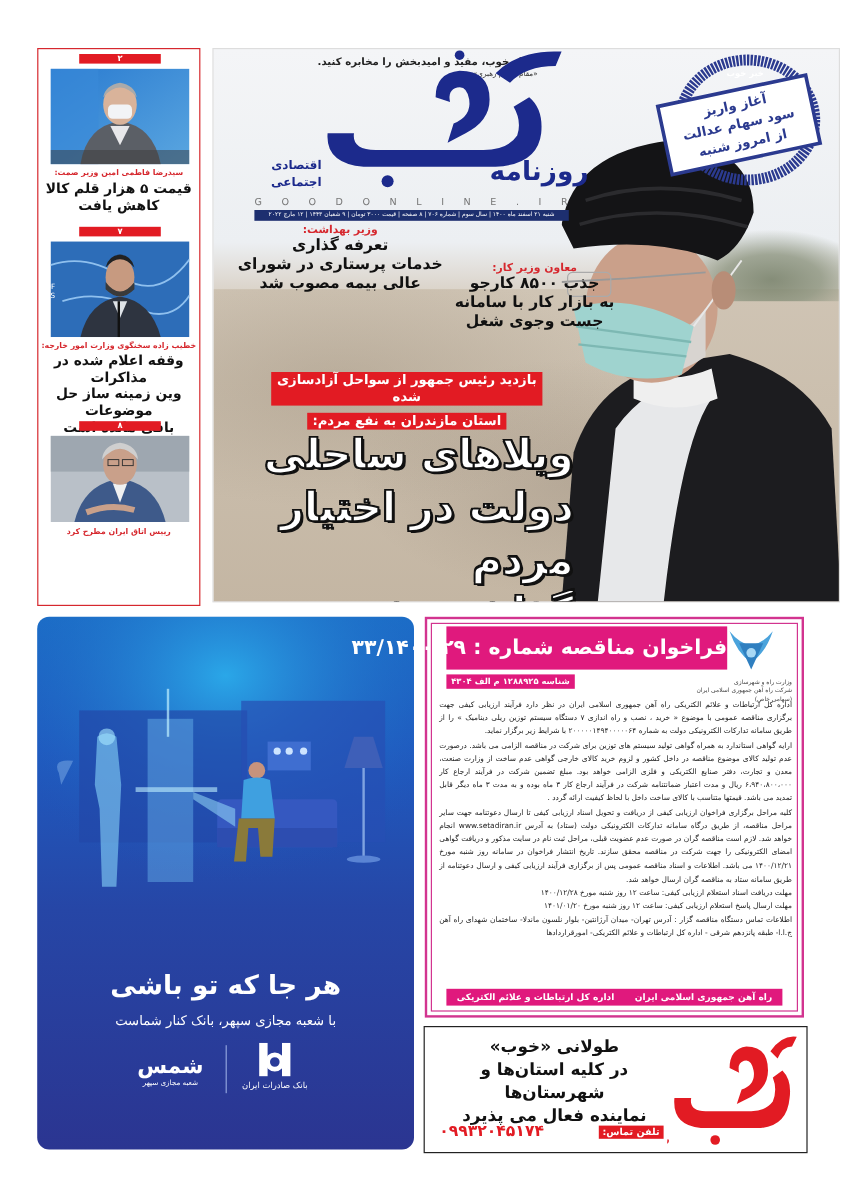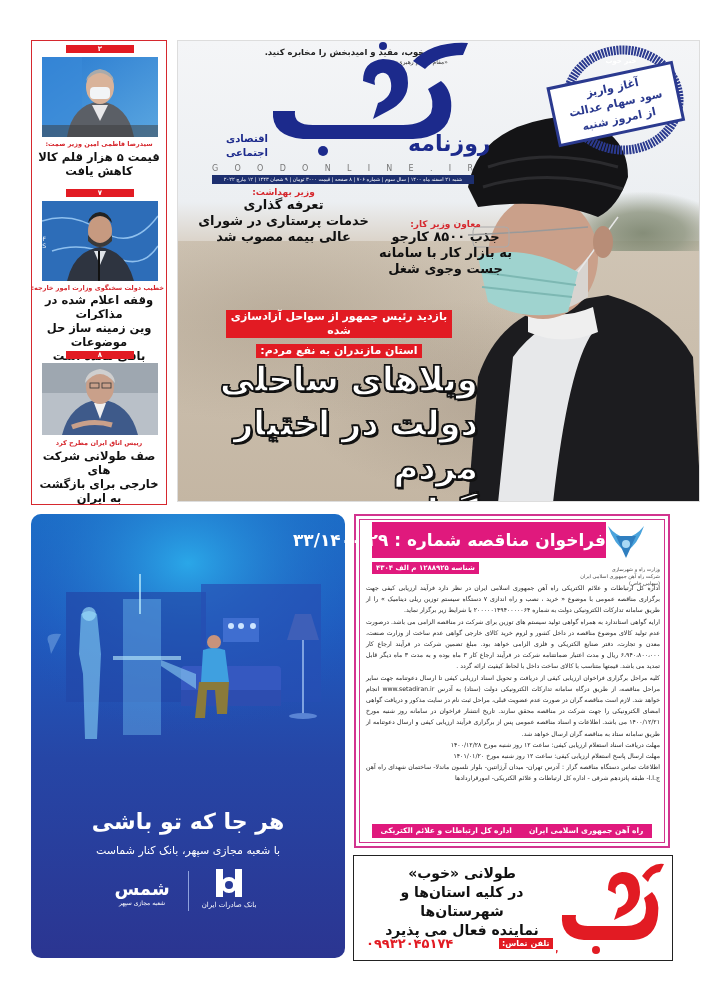--- a/index.html
+++ b/index.html
@@ -203,21 +203,21 @@
         <text x="4" y="40" fill="#fff" font-size="6" font-family="DejaVu Sans, sans-serif">ISTRY OF</text>
         <text x="4" y="47" fill="#fff" font-size="6" font-family="DejaVu Sans, sans-serif">EIGN AFFAIRS</text>
         <path d="M25 80 Q32 50 58 46 Q84 50 92 80 Z" fill="#2e3440"></path>
         <path d="M52 50 L58 64 L64 50 Z" fill="#dfe3e8"></path>
         <ellipse cx="58" cy="30" rx="12" ry="16" fill="#c79a80"></ellipse>
         <path d="M46 34 Q58 50 70 34 L70 40 Q58 52 46 40Z" fill="#3a3a3a"></path>
         <path d="M46 22 Q58 8 70 22 Q68 12 58 11 Q48 12 46 22Z" fill="#222"></path>
         <rect x="56" y="50" width="2" height="30" fill="#111"></rect>
       </svg>
     </div>
-    <div class="sb-kicker" style="top:95px">خطیب دولت سخنگوی وزارت امور خارجه:</div>
+    <div class="sb-kicker" style="top:95px">خطیب زاده سخنگوی وزارت امور خارجه:</div>
     <div class="sb-title" style="top:104px">
       <div>وقفه اعلام شده در مذاکرات</div>
       <div>وین زمینه ساز حل موضوعات</div>
       <div>باقی مانده است</div>
     </div>
   </div>
 
   <div class="sb-item" style="top:310px;height:150px">
     <div class="sb-num" style="top:0px">۸</div>
     <div class="sb-photo" style="top:12px;height:72px">
@@ -227,25 +227,20 @@
         <path d="M20 72 Q28 40 58 36 Q88 40 96 72 Z" fill="#3e5a8a"></path>
         <path d="M52 40 L58 56 L64 40 Z" fill="#f0f0f0"></path>
         <ellipse cx="58" cy="24" rx="14" ry="17" fill="#c9a08a"></ellipse>
         <path d="M43 20 Q58 2 73 20 Q72 8 58 6 Q44 8 43 20Z" fill="#cfcfcf"></path>
         <rect x="48" y="20" width="9" height="5" fill="none" stroke="#333" stroke-width=".8"></rect>
         <rect x="60" y="20" width="9" height="5" fill="none" stroke="#333" stroke-width=".8"></rect>
         <path d="M30 64 Q50 56 70 62" stroke="#c9a08a" stroke-width="5" fill="none"></path>
       </svg>
     </div>
     <div class="sb-kicker" style="top:88px">رییس اتاق ایران مطرح کرد</div>
-    <div class="sb-title" style="top:98px">
-      <div>صف طولانی شرکت های</div>
-      <div>خارجی برای بازگشت</div>
-      <div>به ایران</div>
-    </div>
   </div>
 </div>
 
 <div class="hero">
   <div class="hero-land"></div>
   <div class="trees"></div>
 
   <svg class="person" viewBox="0 0 233 396">
 
     <path d="M0 396 L10 270 Q30 210 90 196 L140 188 Q200 205 225 250 L233 396 Z" fill="#1c1c1f"></path>

